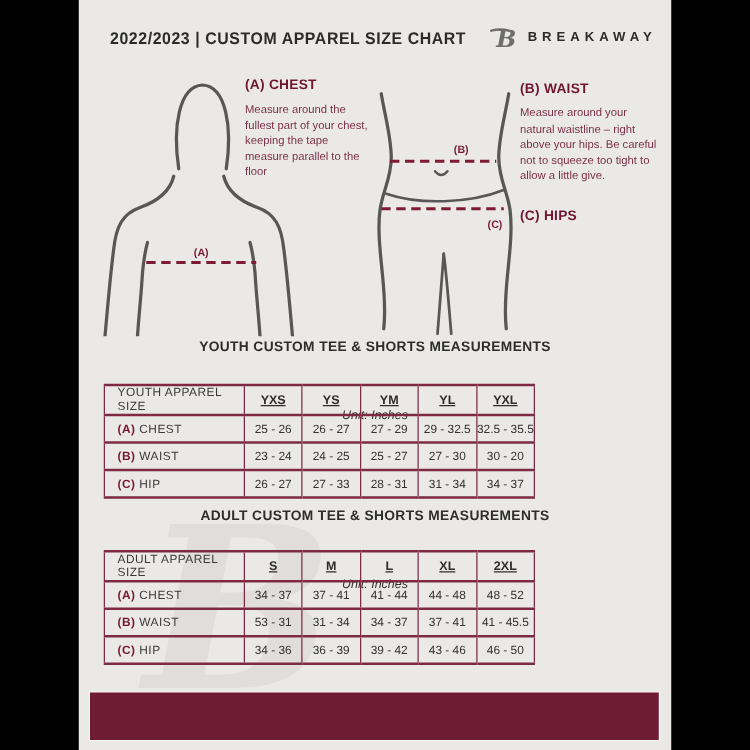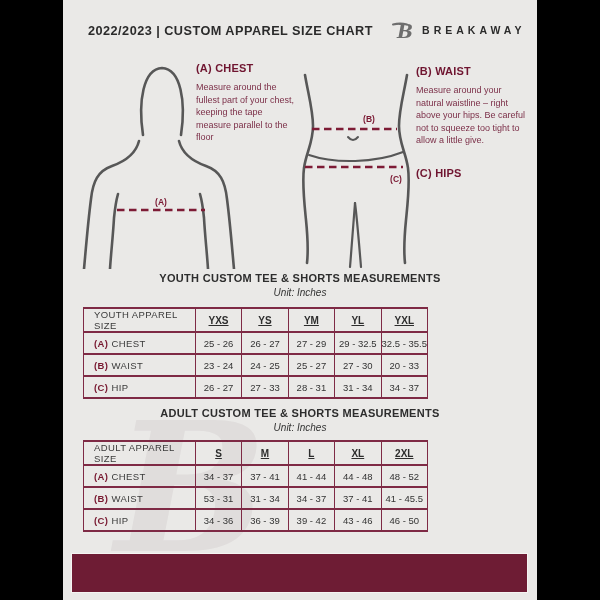--- a/index.html
+++ b/index.html
@@ -45,21 +45,21 @@
   .body-line{fill:none;stroke:#575757;stroke-width:2.6;stroke-linecap:round;}
   .dash-line{fill:none;stroke:#7d1b35;stroke-width:2.4;stroke-dasharray:7.5 4.5;}
   .fig-label{font-family:"Liberation Sans",sans-serif;font-size:8.5px;font-weight:bold;fill:#7a1832;}
   
   .section-title{
     position:absolute;left:0;right:0;text-align:center;z-index:2;
     font-size:11px;font-weight:bold;color:#2d2d2d;letter-spacing:.3px;
   }
   .unit-line{
     position:absolute;left:0;right:0;text-align:center;z-index:2;
-    font-size:10px;font-style:italic;color:#333;
+    font-size:10px;font-style:italic;color:#333;margin-top:40px;
   }
   .t-youth-title{top:272px;} .t-youth-unit{top:287px;}
   .t-adult-title{top:407px;} .t-adult-unit{top:422px;}
   
   table.size-table{
     position:absolute;left:20px;width:345px;border-collapse:collapse;
     table-layout:fixed;z-index:2;
   }
   .table-youth{top:307px;} .table-adult{top:440px;}
   .size-table th,.size-table td{
@@ -166,21 +166,21 @@
       <td>27 - 29</td>
       <td>29 - 32.5</td>
       <td>32.5 - 35.5</td>
     </tr>
     <tr>
       <td class="first-col"><span class="row-key">(B)</span> <span class="row-name">WAIST</span></td>
       <td>23 - 24</td>
       <td>24 - 25</td>
       <td>25 - 27</td>
       <td>27 - 30</td>
-      <td>20 - 33</td>
+      <td>30 - 20</td>
     </tr>
     <tr>
       <td class="first-col"><span class="row-key">(C)</span> <span class="row-name">HIP</span></td>
       <td>26 - 27</td>
       <td>27 - 33</td>
       <td>28 - 31</td>
       <td>31 - 34</td>
       <td>34 - 37</td>
     </tr>
   </tbody>

